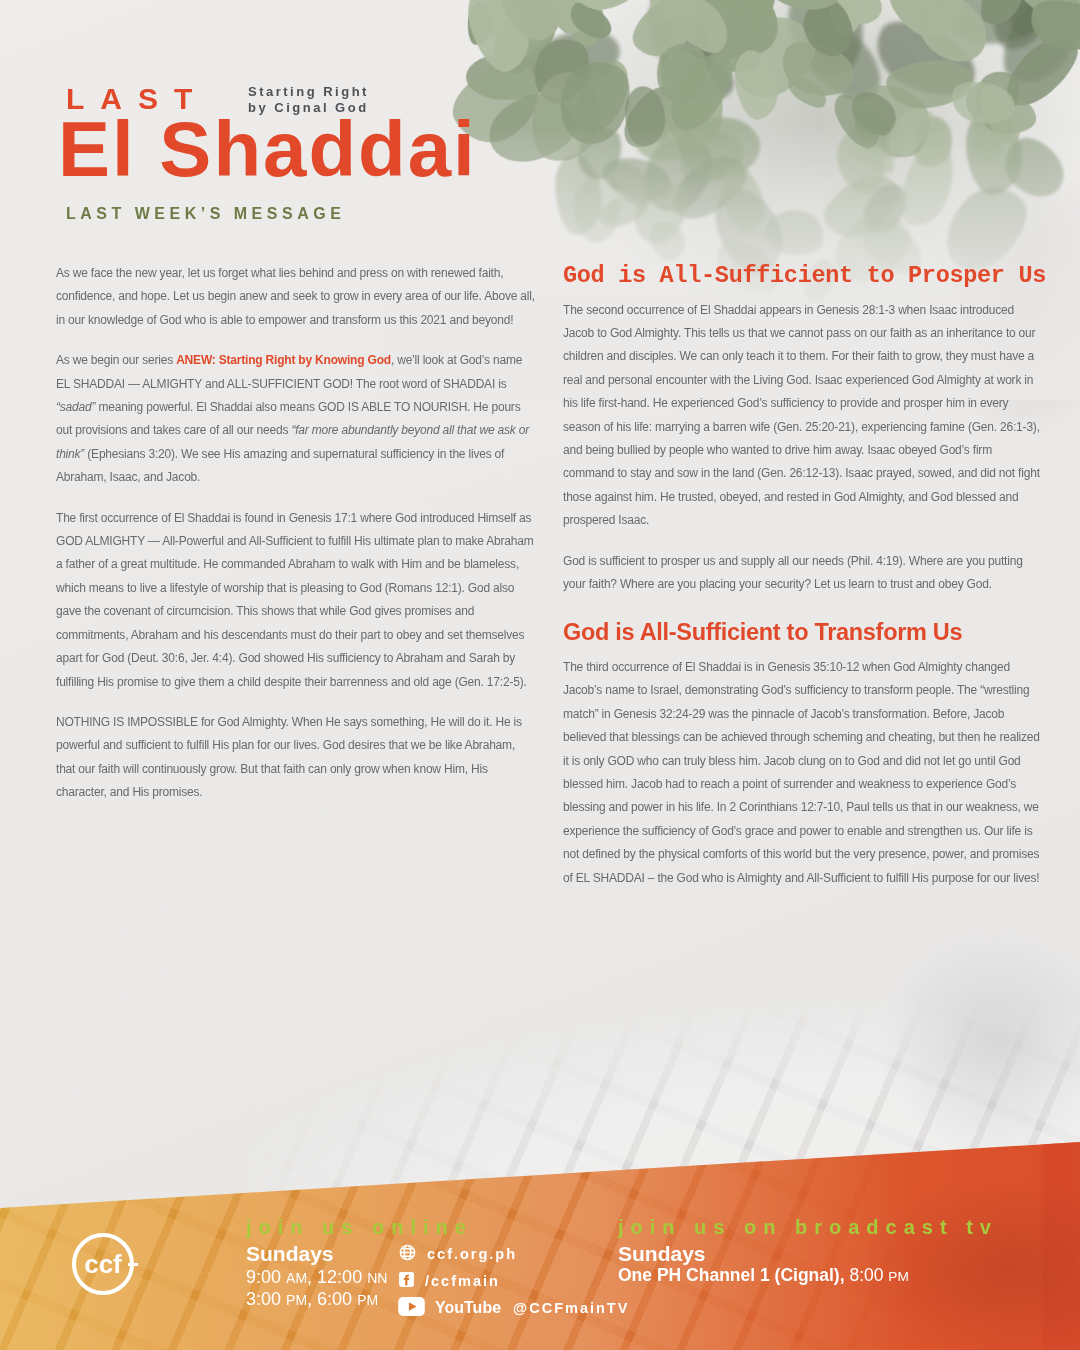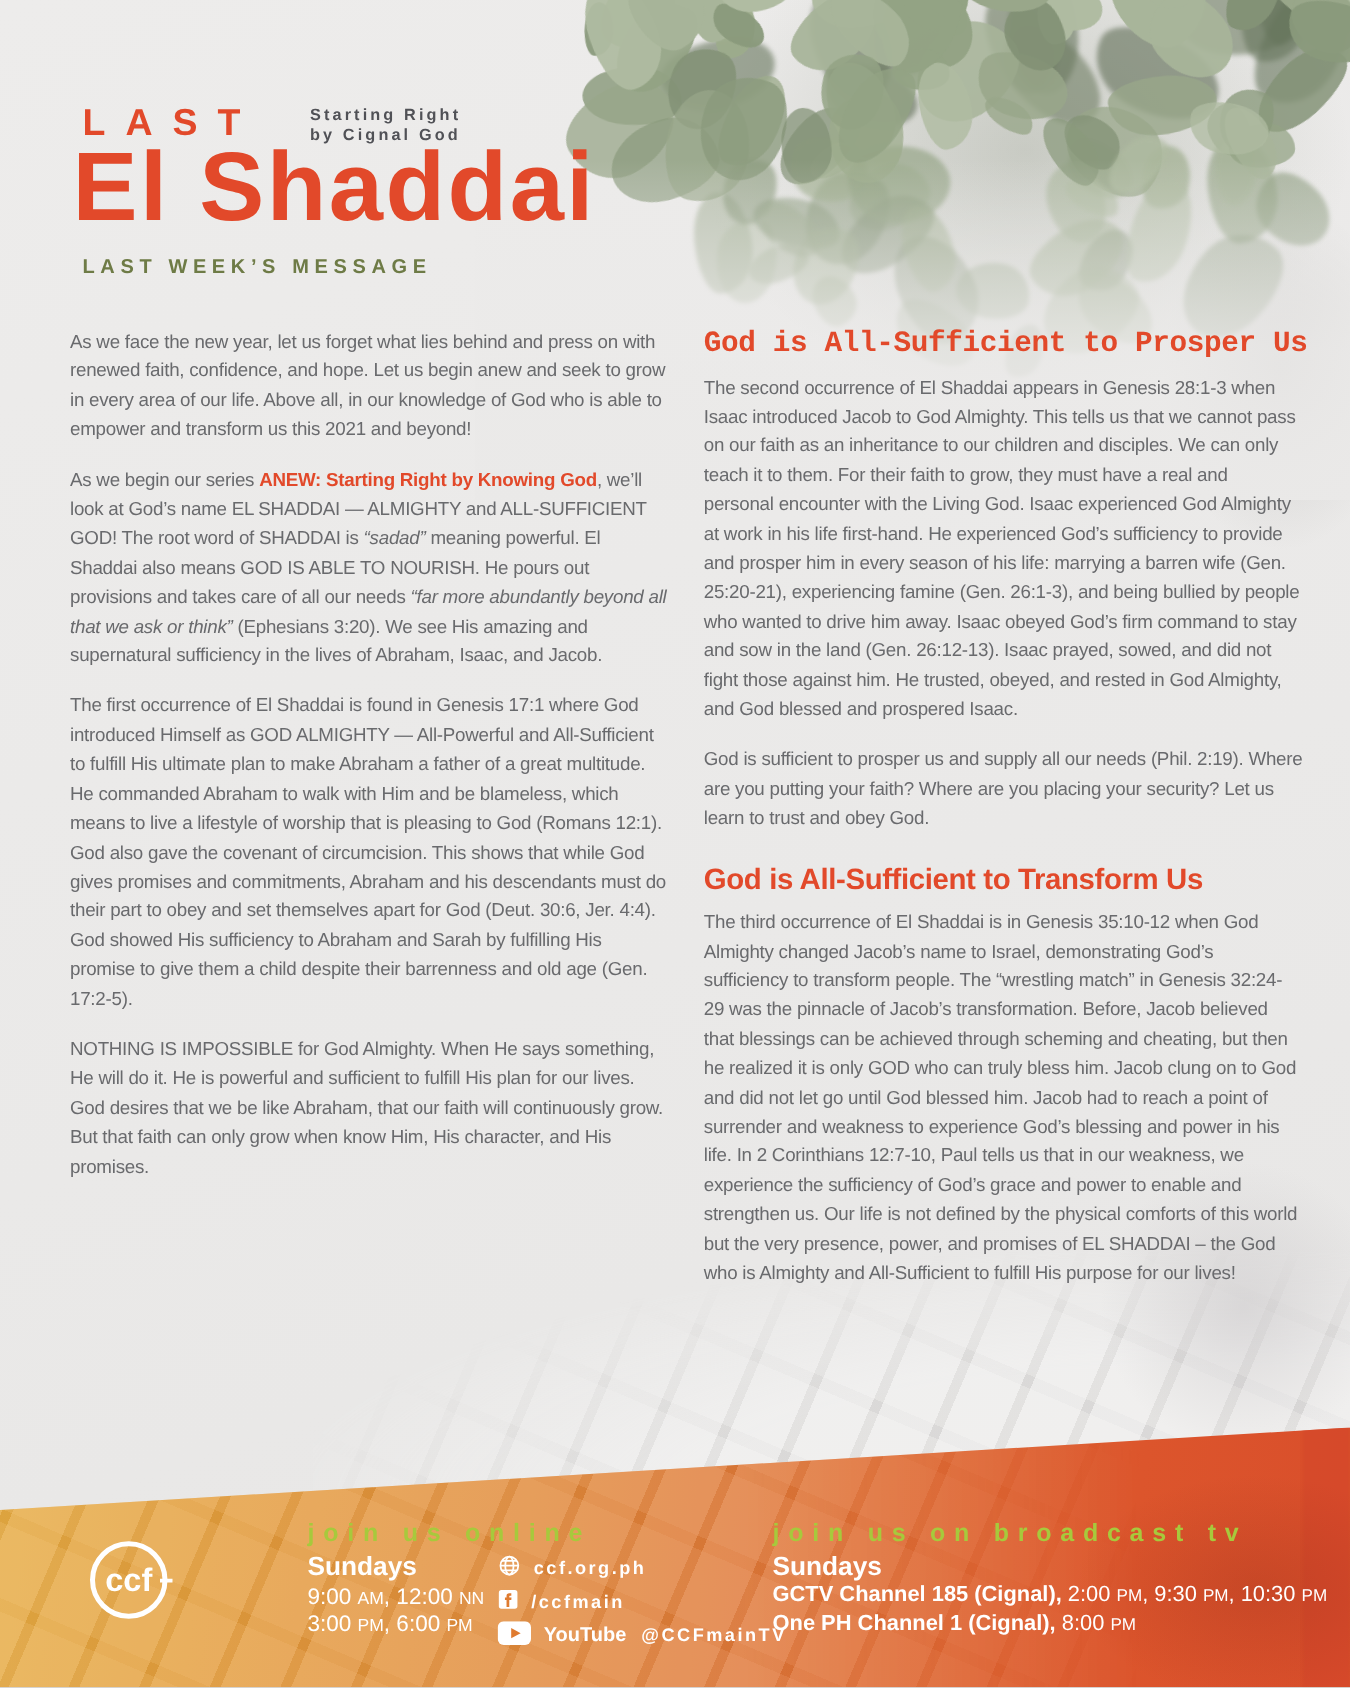--- a/index.html
+++ b/index.html
@@ -45,21 +45,21 @@
   }
   
   .brand{position:absolute;left:66px;top:82px;font-size:30px;font-weight:bold;letter-spacing:16px;color:var(--accent);}
   .tagline{position:absolute;left:248px;top:84px;font-size:13px;font-weight:bold;letter-spacing:2.5px;color:#505156;line-height:16px;}
   h1.title{position:absolute;left:58px;top:104px;margin:0;font-size:78px;font-weight:bold;letter-spacing:2px;color:var(--accent);}
   .kicker{position:absolute;left:66px;top:205px;font-size:16px;font-weight:bold;letter-spacing:4.5px;color:var(--olive);}
   
   .col{position:absolute;top:262px;width:479px;}
   .col-left{left:56px;}
   .col-right{left:563px;}
-  .col p{margin:0 0 17px;font-size:15px;line-height:23.4px;color:var(--body);letter-spacing:-0.2px;}
+  .col p{margin:0 0 17px;font-size:12px;line-height:23.4px;color:var(--body);letter-spacing:-0.2px;}
   .col h2{margin:23px 0 9px;font-size:23.5px;line-height:27.5px;color:var(--accent);letter-spacing:-0.3px;font-weight:bold;}
   .col h2.first{margin-top:0;font-family:Liberation Mono, monospace;}
   .col h2.limit{max-width:430px;}
   .col h2.nowrap{white-space:nowrap;}
   .seg.b-red{color:var(--accent);font-weight:bold;}
   .seg.em{font-style:italic;}
   
   .footer{position:absolute;inset:0;clip-path:polygon(0 1208px,1080px 1142px,1080px 1350px,0 1350px);}
   .footer-bg{position:absolute;inset:0;
     background:linear-gradient(97deg,#e8b23e 0%,#e39a33 25%,#e08430 46%,#de692e 68%,#dc552c 85%,#d94e2b 100%);}
@@ -217,21 +217,21 @@
   <section class="col col-left">
     <p>As we face the new year, let us forget what lies behind and press on with renewed faith, confidence, and hope. Let us begin anew and seek to grow in every area of our life. Above all, in our knowledge of God who is able to empower and transform us this 2021 and beyond!</p>
     <p><span class="seg">As we begin our series </span><span class="seg b-red">ANEW: Starting Right by Knowing God</span><span class="seg">, we’ll look at God’s name EL SHADDAI — ALMIGHTY and ALL-SUFFICIENT GOD! The root word of SHADDAI is </span><span class="seg em">“sadad”</span><span class="seg"> meaning powerful. El Shaddai also means GOD IS ABLE TO NOURISH. He pours out provisions and takes care of all our needs </span><span class="seg em">“far more abundantly beyond all that we ask or think”</span><span class="seg"> (Ephesians 3:20). We see His amazing and supernatural sufficiency in the lives of Abraham, Isaac, and Jacob.</span></p>
     <p>The first occurrence of El Shaddai is found in Genesis 17:1 where God introduced Himself as GOD ALMIGHTY — All-Powerful and All-Sufficient to fulfill His ultimate plan to make Abraham a father of a great multitude. He commanded Abraham to walk with Him and be blameless, which means to live a lifestyle of worship that is pleasing to God (Romans 12:1). God also gave the covenant of circumcision. This shows that while God gives promises and commitments, Abraham and his descendants must do their part to obey and set themselves apart for God (Deut. 30:6, Jer. 4:4). God showed His sufficiency to Abraham and Sarah by fulfilling His promise to give them a child despite their barrenness and old age (Gen. 17:2-5).</p>
     <p>NOTHING IS IMPOSSIBLE for God Almighty. When He says something, He will do it. He is powerful and sufficient to fulfill His plan for our lives. God desires that we be like Abraham, that our faith will continuously grow. But that faith can only grow when know Him, His character, and His promises.</p>
   </section>
 
   <section class="col col-right">
     <h2 class="first nowrap">God is All-Sufficient to Prosper Us</h2>
     <p>The second occurrence of El Shaddai appears in Genesis 28:1-3 when Isaac introduced Jacob to God Almighty. This tells us that we cannot pass on our faith as an inheritance to our children and disciples. We can only teach it to them. For their faith to grow, they must have a real and personal encounter with the Living God. Isaac experienced God Almighty at work in his life first-hand. He experienced God’s sufficiency to provide and prosper him in every season of his life: marrying a barren wife (Gen. 25:20-21), experiencing famine (Gen. 26:1-3), and being bullied by people who wanted to drive him away. Isaac obeyed God’s firm command to stay and sow in the land (Gen. 26:12-13). Isaac prayed, sowed, and did not fight those against him. He trusted, obeyed, and rested in God Almighty, and God blessed and prospered Isaac.</p>
-    <p>God is sufficient to prosper us and supply all our needs (Phil. 2:19). Where are you putting your faith? Where are you placing your security? Let us learn to trust and obey God.</p>
+    <p>God is sufficient to prosper us and supply all our needs (Phil. 4:19). Where are you putting your faith? Where are you placing your security? Let us learn to trust and obey God.</p>
     <h2 class="nowrap">God is All-Sufficient to Transform Us</h2>
     <p>The third occurrence of El Shaddai is in Genesis 35:10-12 when God Almighty changed Jacob’s name to Israel, demonstrating God’s sufficiency to transform people. The “wrestling match” in Genesis 32:24-29 was the pinnacle of Jacob’s transformation. Before, Jacob believed that blessings can be achieved through scheming and cheating, but then he realized it is only GOD who can truly bless him. Jacob clung on to God and did not let go until God blessed him. Jacob had to reach a point of surrender and weakness to experience God’s blessing and power in his life. In 2 Corinthians 12:7-10, Paul tells us that in our weakness, we experience the sufficiency of God’s grace and power to enable and strengthen us. Our life is not defined by the physical comforts of this world but the very presence, power, and promises of EL SHADDAI – the God who is Almighty and All-Sufficient to fulfill His purpose for our lives!</p>
   </section>
 
   <div class="footer">
     <div class="footer-bg"></div>
     <div class="footer-kb kbpat"></div>
     <div class="footer-band"></div>
     <div class="footer-mouse"></div>
 
@@ -270,18 +270,17 @@
             <path d="M11.3 5.6l8 4.4-8 4.4z" fill="#df7b30"></path>
           </svg>
       </span>
       <span class="yt-word">YouTube</span>
       <span>@CCFmainTV</span>
     </div>
 
     <div class="fc f-head" id="bc-head">join us on broadcast tv</div>
     <div class="fc" id="bc-day">Sundays</div>
     <div class="fc bc-lines">
-      <div><b>GCTV Channel 185 (Cignal),</b><span> 2:00 <span class="sc">PM</span>, 9:30 <span class="sc">PM</span>, 10:30 <span class="sc">PM</span></span></div>
       <div><b>One PH Channel 1 (Cignal),</b><span> 8:00 <span class="sc">PM</span></span></div>
     </div>
   </div>
 
 </div>
 
 </body></html>

